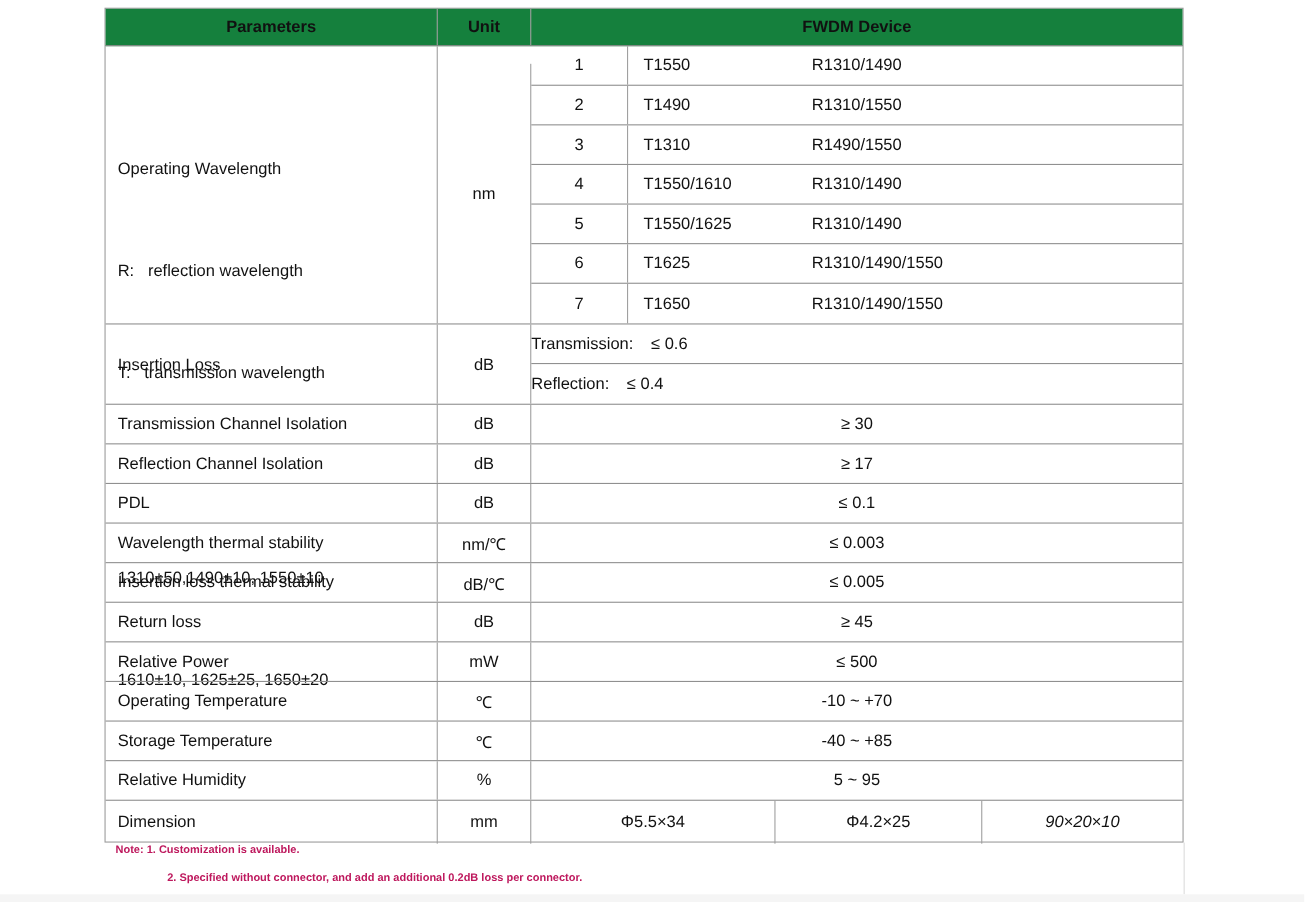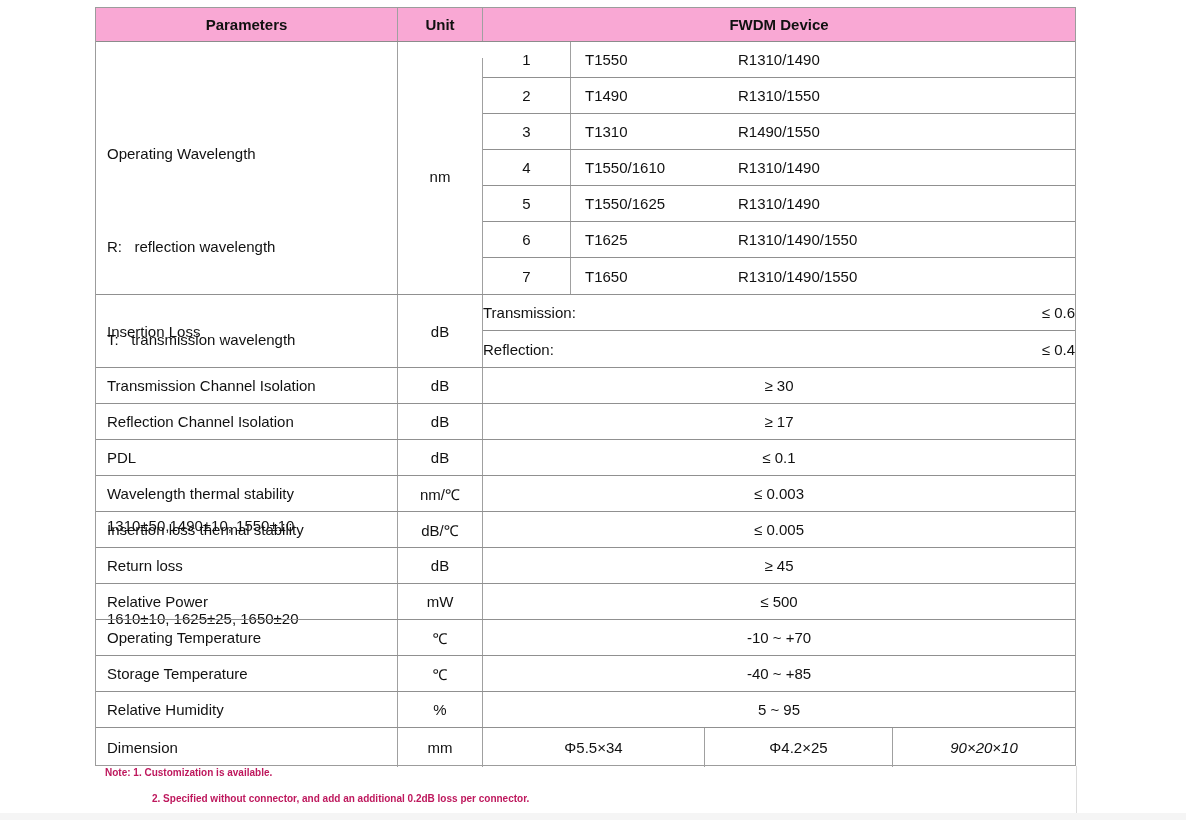--- a/index.html
+++ b/index.html
@@ -28,21 +28,21 @@
   .b-b { border-bottom:1px solid #909090; }
 
   
   .col-param { width:302px; }
   .col-unit  { width:85px; }
   .col-value { flex:1; }
 
   
   .t-header {
     height:34px;
-    background:#f9a8d4;
+    background:#15803d;
     border-bottom:1px solid #8c8c8c;
     font-weight:bold;
     flex:none;
   }
   .t-header .cell { justify-content:center; }
 
   
   .sec-wl { height:253px; flex:none; border-bottom:1px solid #909090; }
   .wl-param { padding:34px 12px 0 11px; display:block; line-height:31px; white-space:pre; }
   .wl-ranges { margin-top:31px; }
@@ -51,21 +51,21 @@
   .dev-row { display:flex; height:36px; flex:none; }
   .dev-row.b-b { height:36px; }
   .dev-no { width:88px; border-right:1px solid #a0a0a0; display:flex; align-items:center; justify-content:center; }
   .dev-tr { flex:1; display:flex; align-items:center; padding-left:14px;gap:48px; }
   .dev-t { display:inline-block; width:105px; }
 
   
   .sec-il { height:73px; flex:none; border-bottom:1px solid #909090; }
   .il-param { padding-left:11px; }
   .il-value { flex:1; display:flex; flex-direction:column; }
-  .il-row { height:36px; flex:none; display:flex; align-items:center; justify-content:space-between; }
+  .il-row { height:36px; flex:none; display:flex; align-items:center; justify-content:flex-start; }
   .il-label { }
   .il-val { margin-left:16px; }
 
   
   .simple-row { height:36px; flex:none; border-bottom:1px solid #909090; }
   .sr-param { padding-left:11px; }
 
   
   .sec-dim { height:39px; flex:none; }
   .dim-v1 { width:222px; }

